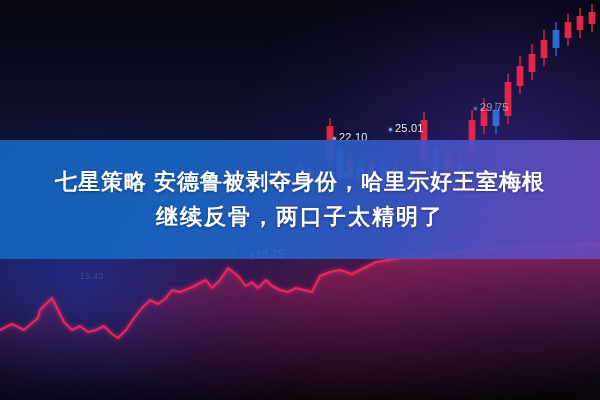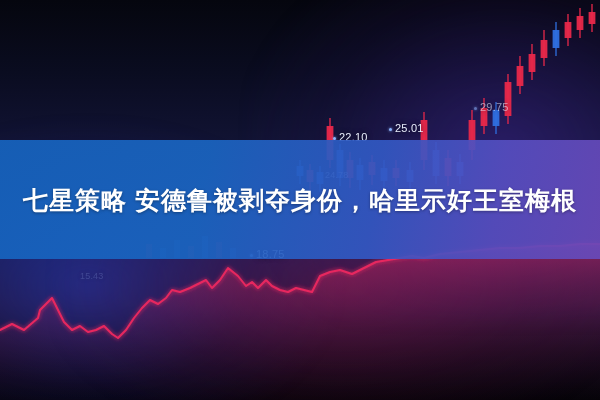--- a/index.html
+++ b/index.html
@@ -72,21 +72,21 @@
        rgba(86,78,192,.92) 82%,
        rgba(104,74,186,.92) 100%);
   }
   .band-inner{
     position:absolute;inset:0;
     display:flex;flex-direction:column;align-items:center;justify-content:center;
     gap:6px;
   }
   .headline{
     color:#ffffff;
-    font-size:25px;
+    font-size:22px;
     font-weight:bold;
     letter-spacing:1px;
     line-height:1.28;
     text-align:right;
     text-shadow:0 1px 3px rgba(0,0,0,.35);
     white-space:nowrap;
   }
   .headline.l2{letter-spacing:2px;}
 </style>
 </head>
@@ -191,16 +191,17 @@
       <div class="price-tag" style="left: 474px; top: 101px; font-size: 11px; opacity: 0.58;"><span class="dot"></span><span>29.75</span></div>
       <div class="price-tag" style="left: 325px; top: 170px; font-size: 9px; opacity: 0.75; color: rgb(207, 224, 255);"><span>24.78</span></div>
       <div class="price-tag" style="left: 148px; top: 194px; font-size: 8px; opacity: 0.75; color: rgb(207, 224, 255);"><span>10.07</span></div>
       <div class="price-tag" style="left: 250px; top: 248px; font-size: 11px;"><span class="dot"></span><span>18.75</span></div>
       <div class="price-tag" style="left: 80px; top: 271px; font-size: 9px; opacity: 0.22; color: rgb(159, 180, 232);"><span>15.43</span></div>
     </div>
 
   <div class="band">
     <div class="band-inner">
       <div class="headline l1">七星策略 安德鲁被剥夺身份，哈里示好王室梅根</div>
+      <div class="headline l2">继续反骨，两口子太精明了</div>
     </div>
   </div>
 
 </div>
 
 </body></html>

